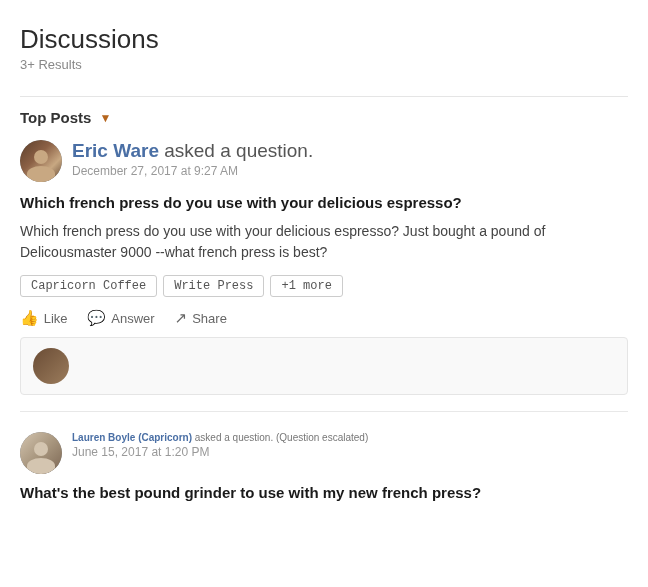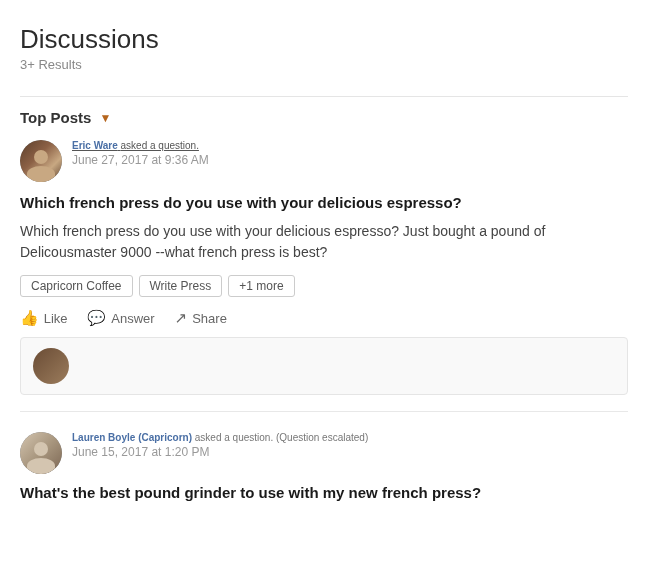--- a/index.html
+++ b/index.html
@@ -147,23 +147,22 @@
       background: linear-gradient(135deg, #6a4c35 0%, #9b7c5c 100%);
       flex-shrink: 0;
     }
 
     .post-meta {
       display: flex;
       flex-direction: column;
     }
 
     .post-author {
-      font-size: 10px;
+      font-size: 19px;
       color: #555;
-      text-decoration: underline;
     }
 
     .post-author span.name {
       font-weight: 600;
       color: #4a6fa5;
     }
 
     .post-date {
       font-size: 12px;
       color: #999;
@@ -183,20 +182,21 @@
       color: #444;
       line-height: 1.5;
       margin-bottom: 12px;
     }
 
     .tags-row {
       display: flex;
       gap: 6px;
       flex-wrap: wrap;
       margin-bottom: 12px;
+      font-family: Liberation Mono, monospace;
     }
 
     .tag {
       border: 1px solid #ccc;
       border-radius: 3px;
       padding: 3px 10px;
       font-size: 12px;
       color: #555;
       background: #fff;
       cursor: pointer;
@@ -278,21 +278,21 @@
 
     <div class="post-header">
       <div class="avatar">
         <div class="avatar-img-eric"></div>
       </div>
       <div class="post-meta">
         <div class="post-author">
           <span class="name">Eric Ware</span>
           <span> asked a question.</span>
         </div>
-        <div class="post-date">June 27, 2017 at 9:36 AM</div>
+        <div class="post-date">December 27, 2017 at 9:27 AM</div>
       </div>
     </div>
 
     <div class="post-title">Which french press do you use with your delicious espresso?</div>
     <div class="post-body">Which french press do you use with your delicious espresso? Just bought a pound of Delicousmaster 9000 --what french press is best?</div>
 
     <div class="tags-row">
       <span class="tag">Capricorn Coffee</span>
       <span class="tag">Write Press</span>
       <span class="tag">+1 more</span>

